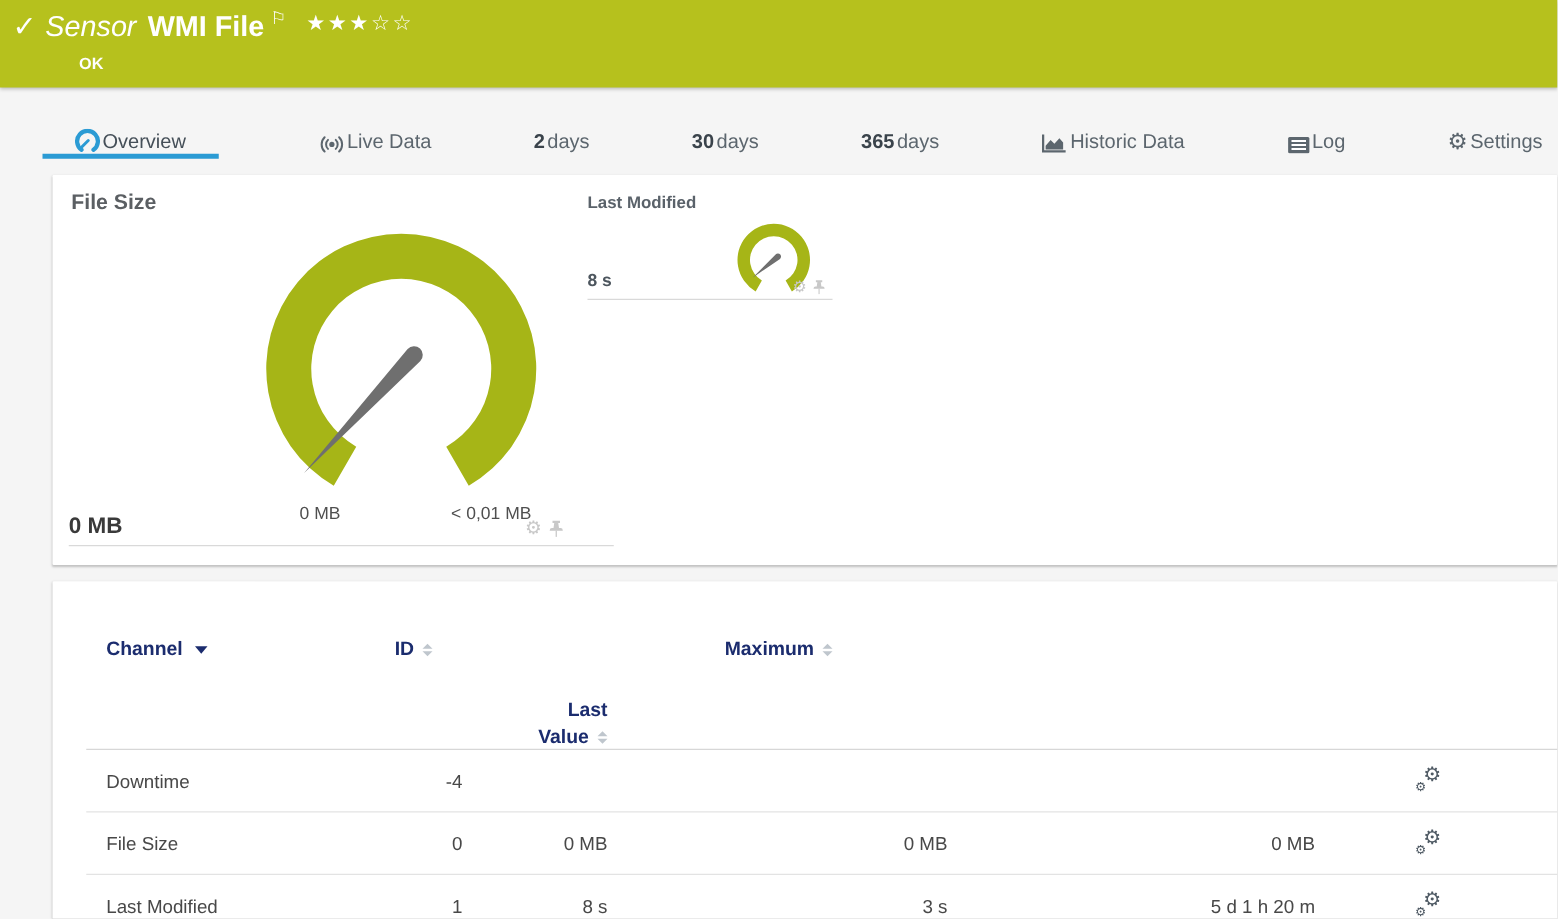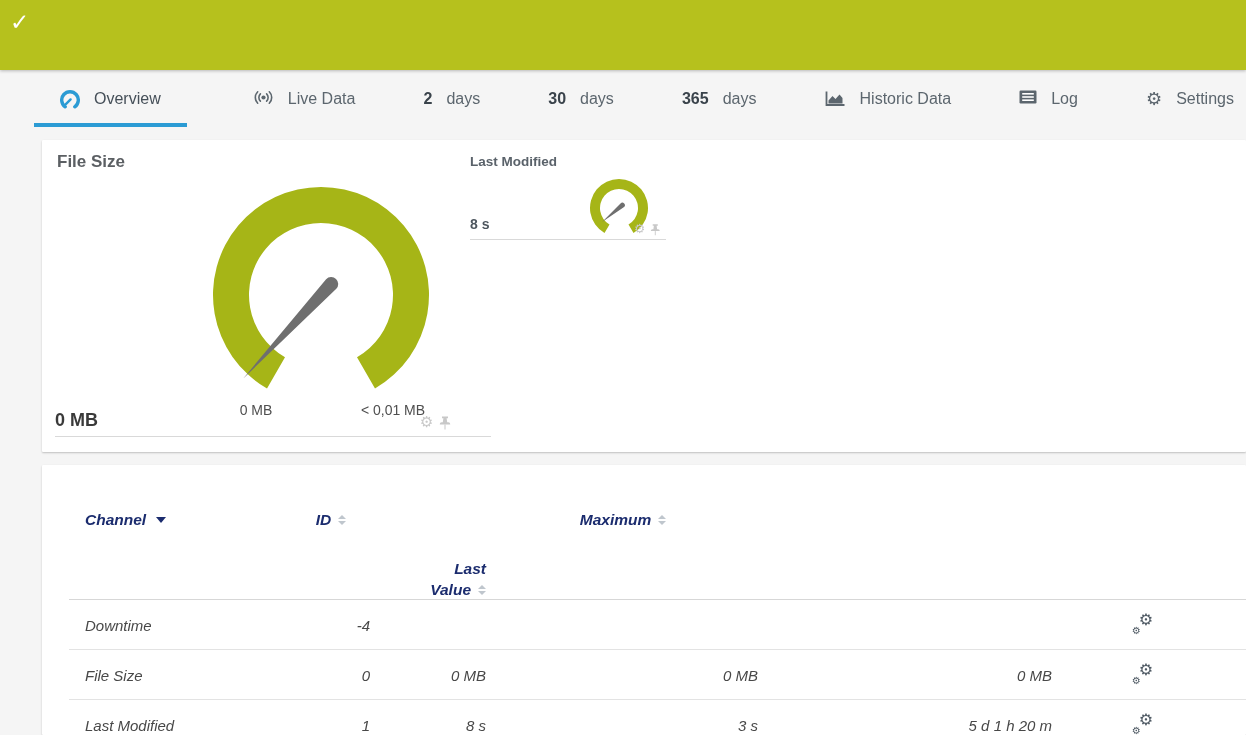--- a/index.html
+++ b/index.html
@@ -26,21 +26,21 @@
   .flag{font-size:14px;line-height:14px;margin-left:5px;margin-top:1px;cursor:pointer;}
   .stars{font-size:17px;letter-spacing:2px;margin-left:16px;margin-top:-2px;cursor:pointer;}
   .status-ok{font-size:13px;font-weight:700;margin:8px 0 0 27px;}
 
   
   .tabbar{
     display:flex;justify-content:space-between;align-items:flex-start;
     padding:20px 10px 0 34px;height:37px;
   }
   .tab{
-    display:flex;align-items:flex-start;gap:14px;height:33px;
+    display:flex;align-items:flex-end;gap:2px;height:33px;
     font-size:16px;color:#5c666e;cursor:pointer;white-space:nowrap;
     border-bottom:4px solid transparent;padding:0 2px;
   }
   .tab .num{font-weight:700;color:#3a434b;}
   .tab.active{
     border-bottom-color:var(--accent-blue,#2b9bd4);
     padding:0 26px;color:#454f58;
   }
   .tab svg{display:block;}
   .tab .tgear{font-size:18px;line-height:18px;color:#5c666e;}
@@ -75,21 +75,21 @@
   .tablecard{margin-top:13px;height:270px;}
   .trow{
     display:grid;
     grid-template-columns:250px 80px 116px 272px 294px 176px 1fr;
     position:relative;align-items:center;box-sizing:border-box;
   }
   .trow::after{content:"";position:absolute;left:27px;right:0;bottom:0;height:1px;background:#e3e3e3;}
   .thead{padding-top:46px;min-height:110px;align-items:flex-start;}
   .thead::after{background:#d7d7d7;}
   .drow{height:50px;font-size:15px;color:#484848;}
-  .cell{box-sizing:border-box;font-style:italic;}
+  .cell{box-sizing:border-box;}
   .c-ch{padding-left:43px;text-align:left;}
   .c-num{text-align:right;padding-right:2px;}
   .c-gear{display:flex;justify-content:center;}
   .hcell{font-size:15.5px;font-weight:700;color:var(--table-header-navy,#1b2c6e);}
   .hflex{display:flex;align-items:center;}
   .hright{justify-content:center;}
   .hcol{display:flex;flex-direction:column;align-items:flex-end;line-height:21px;margin-top:47px;}
   .caret{width:0;height:0;border-left:5px solid transparent;border-right:5px solid transparent;
          border-top:6px solid var(--table-header-navy,#1b2c6e);margin-left:10px;cursor:pointer;}
   .sort{display:inline-flex;flex-direction:column;gap:2px;margin-left:7px;cursor:pointer;}
@@ -100,20 +100,29 @@
   .geardouble .g1{position:absolute;right:0;top:-3px;font-size:16px;line-height:16px;}
   .geardouble .g2{position:absolute;left:1px;bottom:-1px;font-size:10px;line-height:10px;}
 </style>
 </head>
 <body>
 
 <div>
 
   <header class="topbar">
     <span class="chk uicon">✓</span>
+    <div class="titles">
+      <div class="titlerow">
+        <span class="kind">Sensor</span>
+        <span class="name">WMI File</span>
+        <span class="flag uicon">⚐</span>
+        <span class="stars uicon"><span>★★★</span><span>☆☆</span></span>
+      </div>
+      <div class="status-ok">OK</div>
+    </div>
   </header>
 
   <nav class="tabbar">
     <div class="tab active">
       <span>
           <svg width="20" height="20" viewBox="0 0 20 20">
             <path d="M5.2 16.8 A 8.3 8.3 0 1 1 14.8 16.8" fill="none" stroke="#2b9bd4" stroke-width="3.4" stroke-linecap="round"></path>
             <line x1="10.6" y1="9.4" x2="5.6" y2="14.4" stroke="#2b9bd4" stroke-width="2.4" stroke-linecap="round"></line>
           </svg>
         </span>

